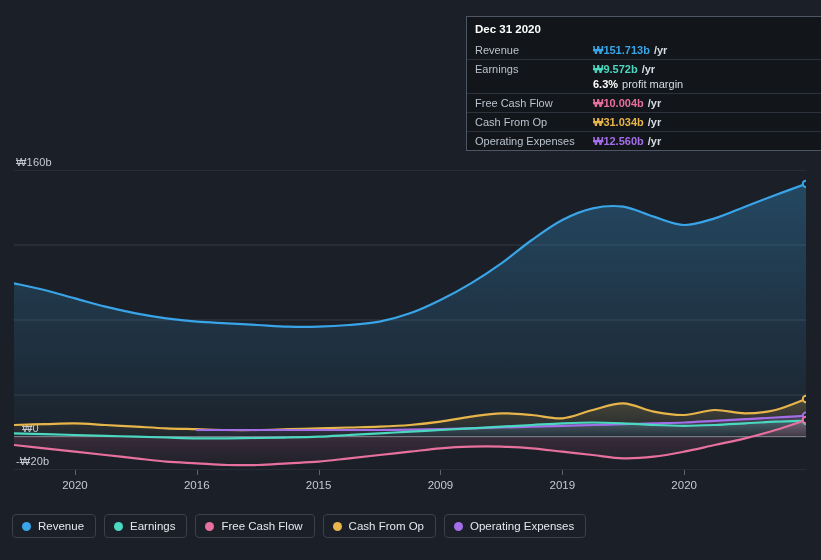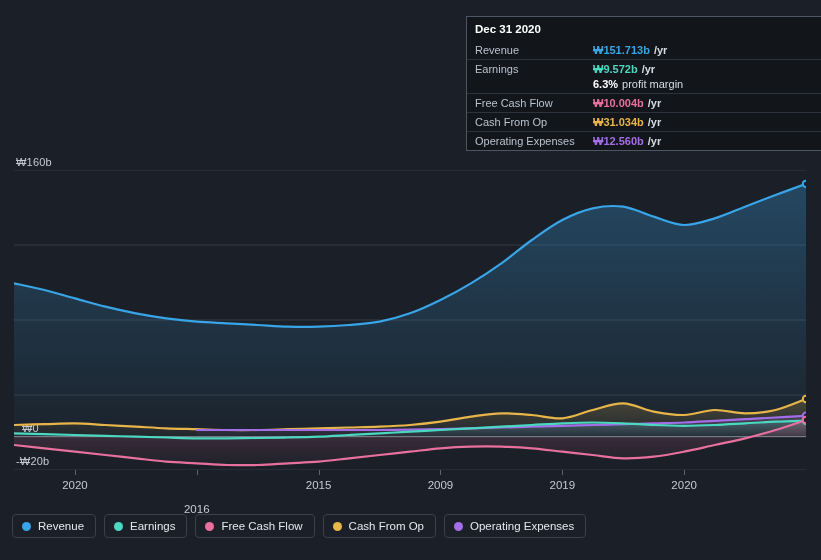--- a/index.html
+++ b/index.html
@@ -84,21 +84,21 @@
         <circle cx="792" cy="245.73333333333332" r="3.2" fill="#1b2028" stroke="#a46ee8" stroke-width="2"></circle>
         <circle cx="792" cy="250.71333333333334" r="3.2" fill="#1b2028" stroke="#4bd8c0" stroke-width="2"></circle>
         <circle cx="792" cy="249.99333333333334" r="3.2" fill="#1b2028" stroke="#e8709e" stroke-width="2"></circle>
       </svg>
   </div>
 
   <div id="xaxis">
       <div class="xtickmark" style="left: 74.9231px; top: 470px;"></div>
       <div class="xtick" style="left: 44.9231px; top: 479px;">2020</div>
       <div class="xtickmark" style="left: 196.769px; top: 470px;"></div>
-      <div class="xtick" style="left: 166.769px; top: 479px; margin-top: 24px;">2016</div>
+      <div class="xtick" style="left: 166.769px; top: 479px;">2016</div>
       <div class="xtickmark" style="left: 318.615px; top: 470px;"></div>
       <div class="xtick" style="left: 288.615px; top: 479px;">2015</div>
       <div class="xtickmark" style="left: 440.462px; top: 470px;"></div>
       <div class="xtick" style="left: 410.462px; top: 479px;">2009</div>
       <div class="xtickmark" style="left: 562.308px; top: 470px;"></div>
       <div class="xtick" style="left: 532.308px; top: 479px;">2019</div>
       <div class="xtickmark" style="left: 684.154px; top: 470px;"></div>
       <div class="xtick" style="left: 654.154px; top: 479px;">2020</div>
     </div>
 

